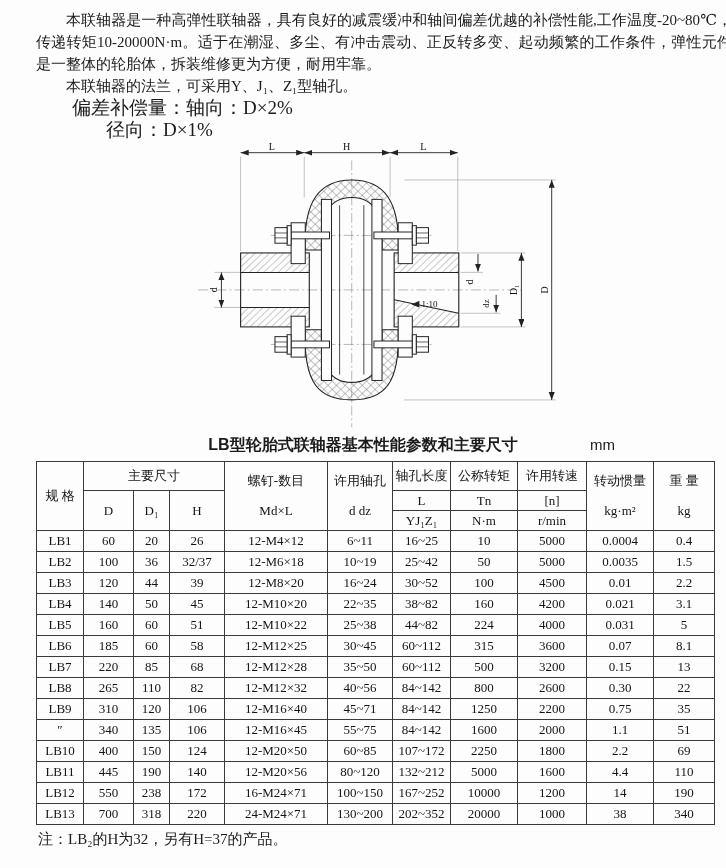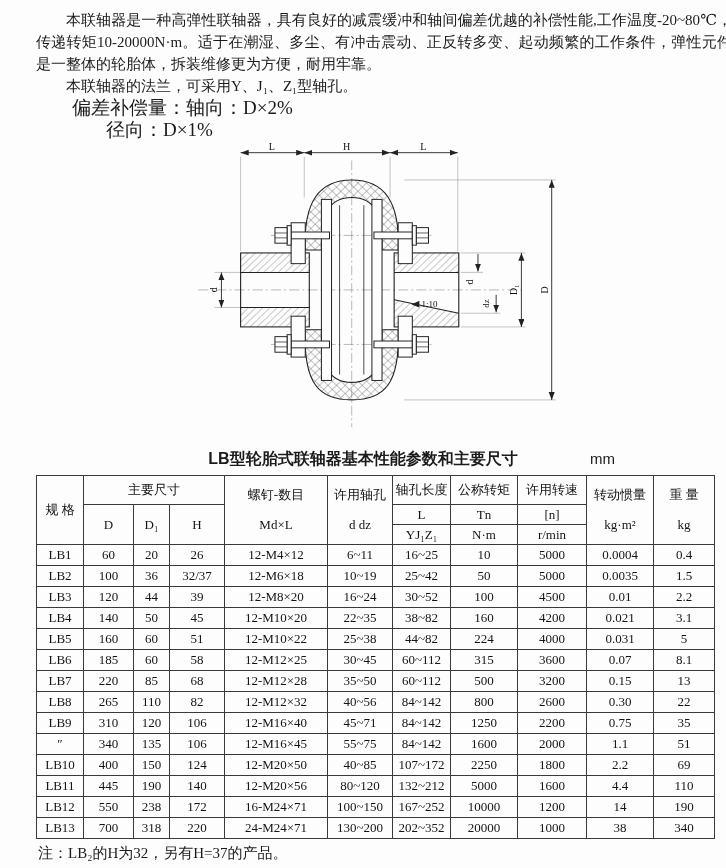--- a/index.html
+++ b/index.html
@@ -12,21 +12,21 @@
   .intro{padding:9px 10px 0 36px;width:696px;}
   .p{margin:0;font-size:15px;line-height:22px;text-align:justify;}
   .indent{text-indent:30px;}
   .comp-row{font-size:19px;line-height:22px;}
   .comp-row.first{margin-left:36px;}
   .comp-row.sub{margin-left:70px;}
   
   .diagram-wrap{margin:0 0 0 178px;width:404px;height:292px;}
   svg text{font-family:"Liberation Serif","DejaVu Serif",serif;}
   
-  .tbl-title-row{position:relative;height:22px;margin-top:16px;}
+  .tbl-title-row{position:relative;height:22px;margin-top:2px;}
   .tbl-title{
     position:absolute;left:0;right:0;text-align:center;
     font-family:"Liberation Sans","DejaVu Sans",sans-serif;
     font-weight:bold;font-size:16px;letter-spacing:0px;
   }
   .tbl-unit{
     position:absolute;left:590px;top:1px;font-size:15px;
     font-family:"Liberation Sans","DejaVu Sans",sans-serif;
   }
   
@@ -367,21 +367,21 @@
           <td>2000</td>
           <td>1.1</td>
           <td>51</td>
         </tr>
         <tr>
           <td>LB10</td>
           <td>400</td>
           <td>150</td>
           <td>124</td>
           <td>12-M20×50</td>
-          <td>40~85</td>
+          <td>60~85</td>
           <td>107~172</td>
           <td>2250</td>
           <td>1800</td>
           <td>2.2</td>
           <td>69</td>
         </tr>
         <tr>
           <td>LB11</td>
           <td>445</td>
           <td>190</td>

